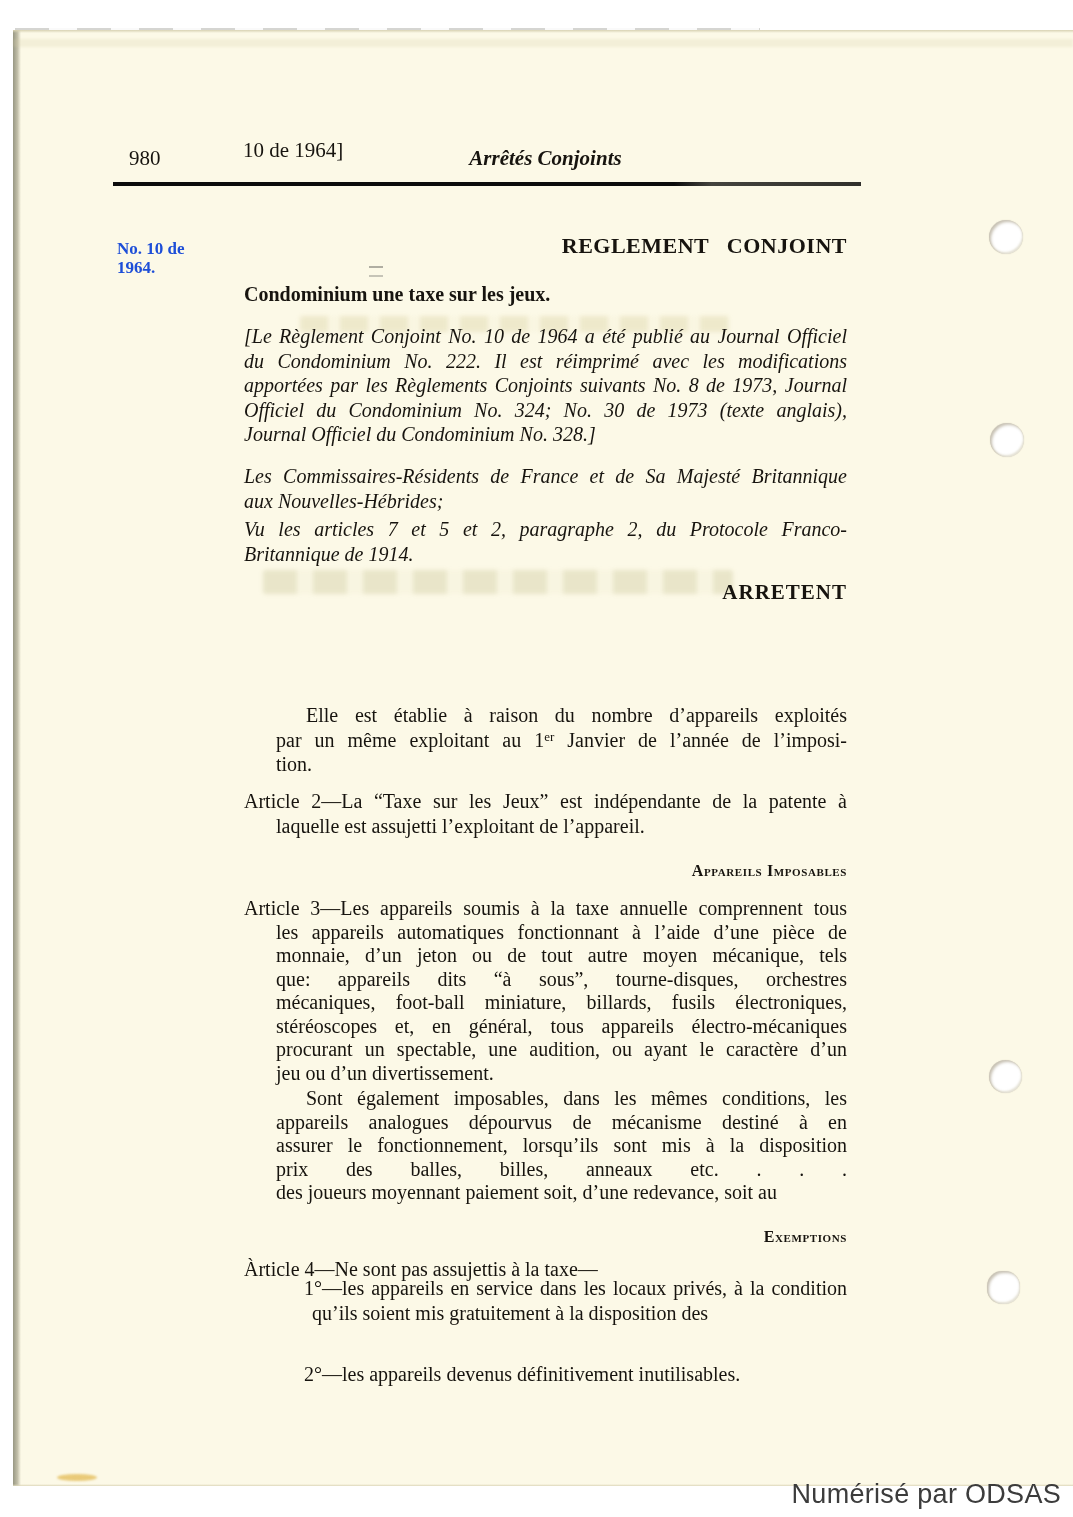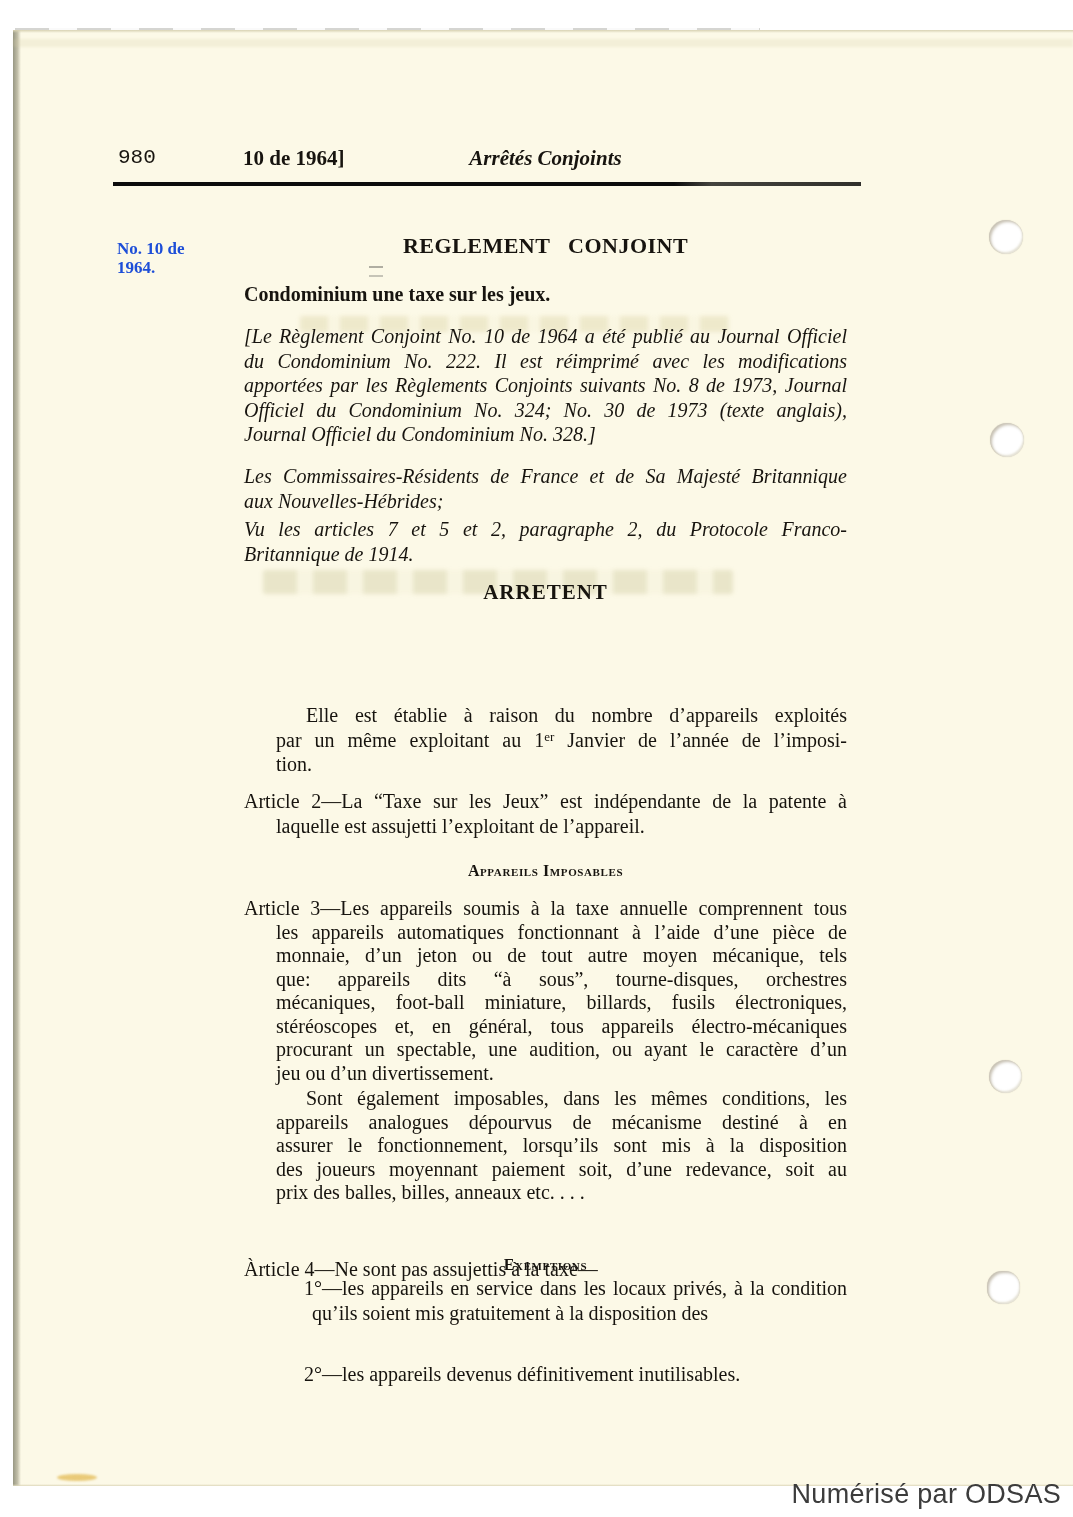--- a/index.html
+++ b/index.html
@@ -83,26 +83,26 @@
     box-sizing:border-box;
   }
   .tight { line-height:23.5px; }
   .jl .line { text-align:justify; text-align-last:justify; }
   .jl .line:last-child { text-align-last:left; }
   .hang { padding-left:32px; }
   .hang > .line:first-child { margin-left:-32px; }
   .hang.ind2 > .line:first-child { margin-left:30px; }
   .item { padding-left:68px; }
   .item > .line:first-child { margin-left:-8px; }
-  .center { text-align:center; }
+  .center { text-align:right; }
   .italic { font-style:italic; }
 
   .hdr { position:absolute; font-size:21px; color:#17140f; }
-  #page-number { left:105px; top:116px;font-family:Liberation Mono, monospace; }
-  #doc-ref { left:230px; top:116px; font-weight:bold;text-align:right; }
+  #page-number { left:116px; top:116px; }
+  #doc-ref { left:230px; top:108px; font-weight:normal;text-align:right; }
   #running-title { left:231px; top:116px; width:603px; text-align:center;
                    font-weight:bold; font-style:italic; }
   #header-rule {
     position:absolute; left:100px; top:152px; width:748px; height:4px;
     background:linear-gradient(to right,#0c0c0c 0 75%,#44443e 80%,#30302b 100%);
   }
   #margin-note { left:104px; top:209px; width:95px; font-size:17px;
     font-weight:bold; line-height:19px; position:absolute; color:#1d4ed8; }
   #doc-title { top:204px; font-size:22px; font-weight:bold;
     word-spacing:12px; letter-spacing:.5px; }
@@ -186,25 +186,25 @@
         <div class="line">que: appareils dits “à sous”, tourne-disques, orchestres</div>
         <div class="line">mécaniques, foot-ball miniature, billards, fusils électroniques,</div>
         <div class="line">stéréoscopes et, en général, tous appareils électro-mécaniques</div>
         <div class="line">procurant un spectable, une audition, ou ayant le caractère d’un</div>
         <div class="line">jeu ou d’un divertissement.</div>
       </div>
     <div class="blk jl hang ind2 tight" style="top:1057px">
         <div class="line">Sont également imposables, dans les mêmes conditions, les</div>
         <div class="line">appareils analogues dépourvus de mécanisme destiné à en</div>
         <div class="line">assurer le fonctionnement, lorsqu’ils sont mis à la disposition</div>
+        <div class="line">prix des balles, billes, anneaux etc. . . .</div>
         <div class="line">des joueurs moyennant paiement soit, d’une redevance, soit au</div>
-        <div class="line">prix des balles, billes, anneaux etc. . . .</div>
-      </div>
-
-    <div class="blk center sec-heading" style="top:1223px">Exemptions</div>
+      </div>
+
+    <div class="blk center sec-heading" style="top:1195px">Exemptions</div>
 
     <div class="blk jl" style="top:1227px">
         <div class="line">Àrticle 4—Ne sont pas assujettis à la taxe—</div>
       </div>
     <div class="blk jl item" style="top:1246px">
         <div class="line">1°—les appareils en service dans les locaux privés, à la condition</div>
         <div class="line">qu’ils soient mis gratuitement à la disposition des</div>
       </div>
     <div class="blk jl item" style="top:1332px">
         <div class="line">2°—les appareils devenus définitivement inutilisables.</div>

